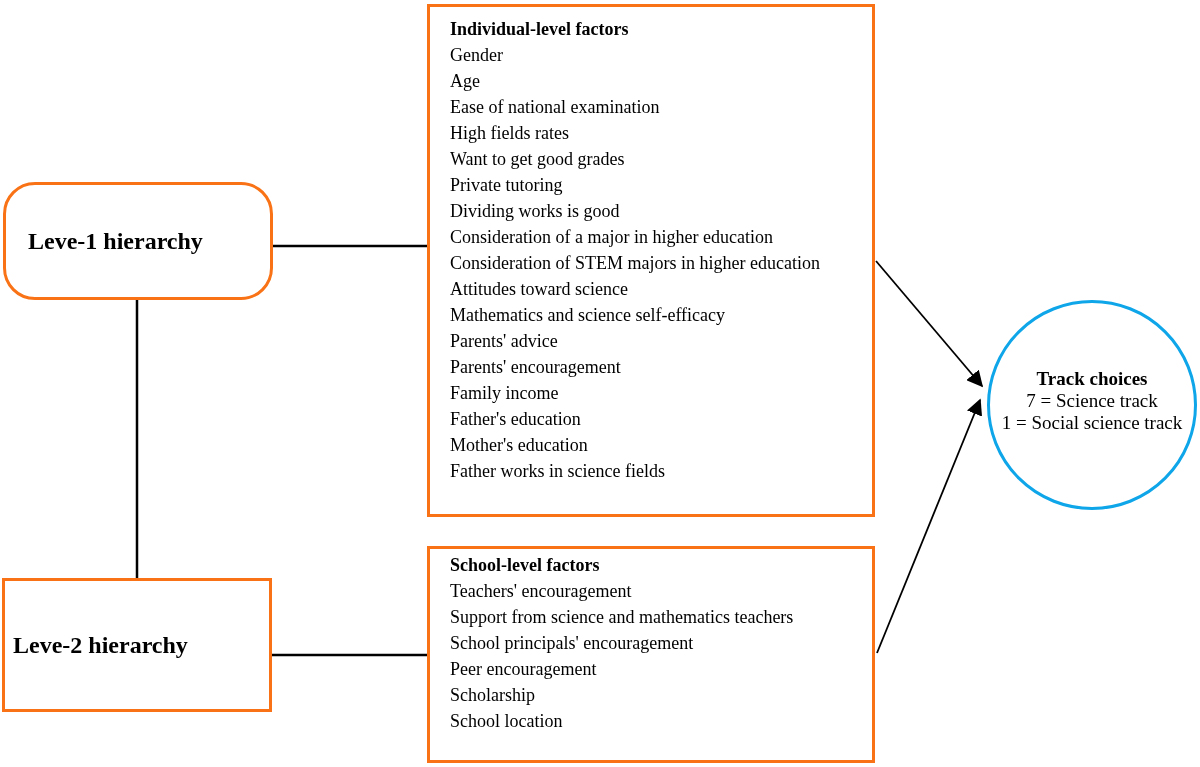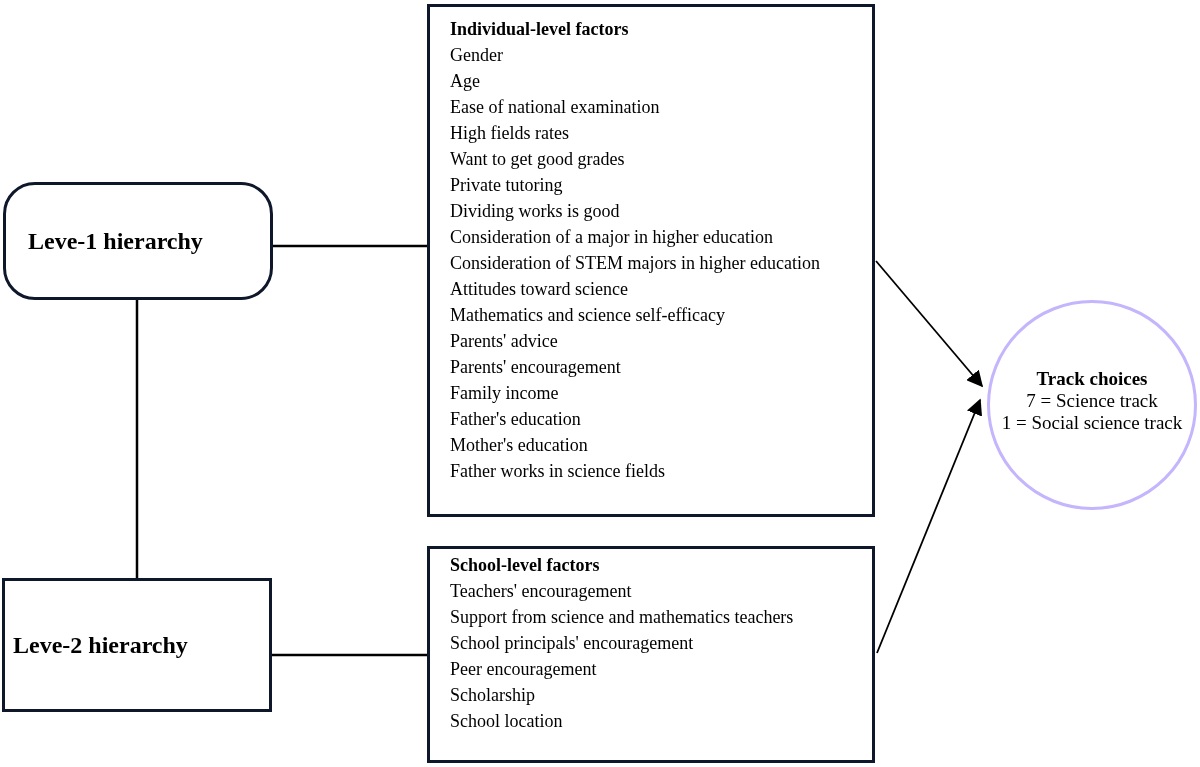--- a/index.html
+++ b/index.html
@@ -14,21 +14,21 @@
   }
   .wires {
     position: absolute;
     inset: 0;
     width: 1200px;
     height: 767px;
     pointer-events: none;
   }
   .box {
     position: absolute;
-    border: 3px solid #0f172a;
+    border: 3px solid #f97316;
     background: #ffffff;
     box-sizing: border-box;
   }
   .hier-box {
     display: flex;
     align-items: center;
     padding-left: 22px;
     font-weight: bold;
     font-size: 24px;
   }
@@ -40,21 +40,21 @@
     padding: 9px 8px 0 20px;
   }
   .individual { left: 427px; top: 4px;   width: 448px; height: 513px; }
   .school     { left: 427px; top: 546px; width: 448px; height: 217px; }
   .factor-title { font-weight: bold; }
   .line { white-space: nowrap; }
   .outcome {
     position: absolute;
     left: 987px; top: 300px;
     width: 210px; height: 210px;
-    border: 3px solid #c4b5fd;
+    border: 3px solid #0ea5e9;
     border-radius: 50%;
     box-sizing: border-box;
     background: #ffffff;
     display: flex;
     flex-direction: column;
     align-items: center;
     justify-content: center;
     text-align: center;
     font-size: 19px;
     line-height: 22px;

